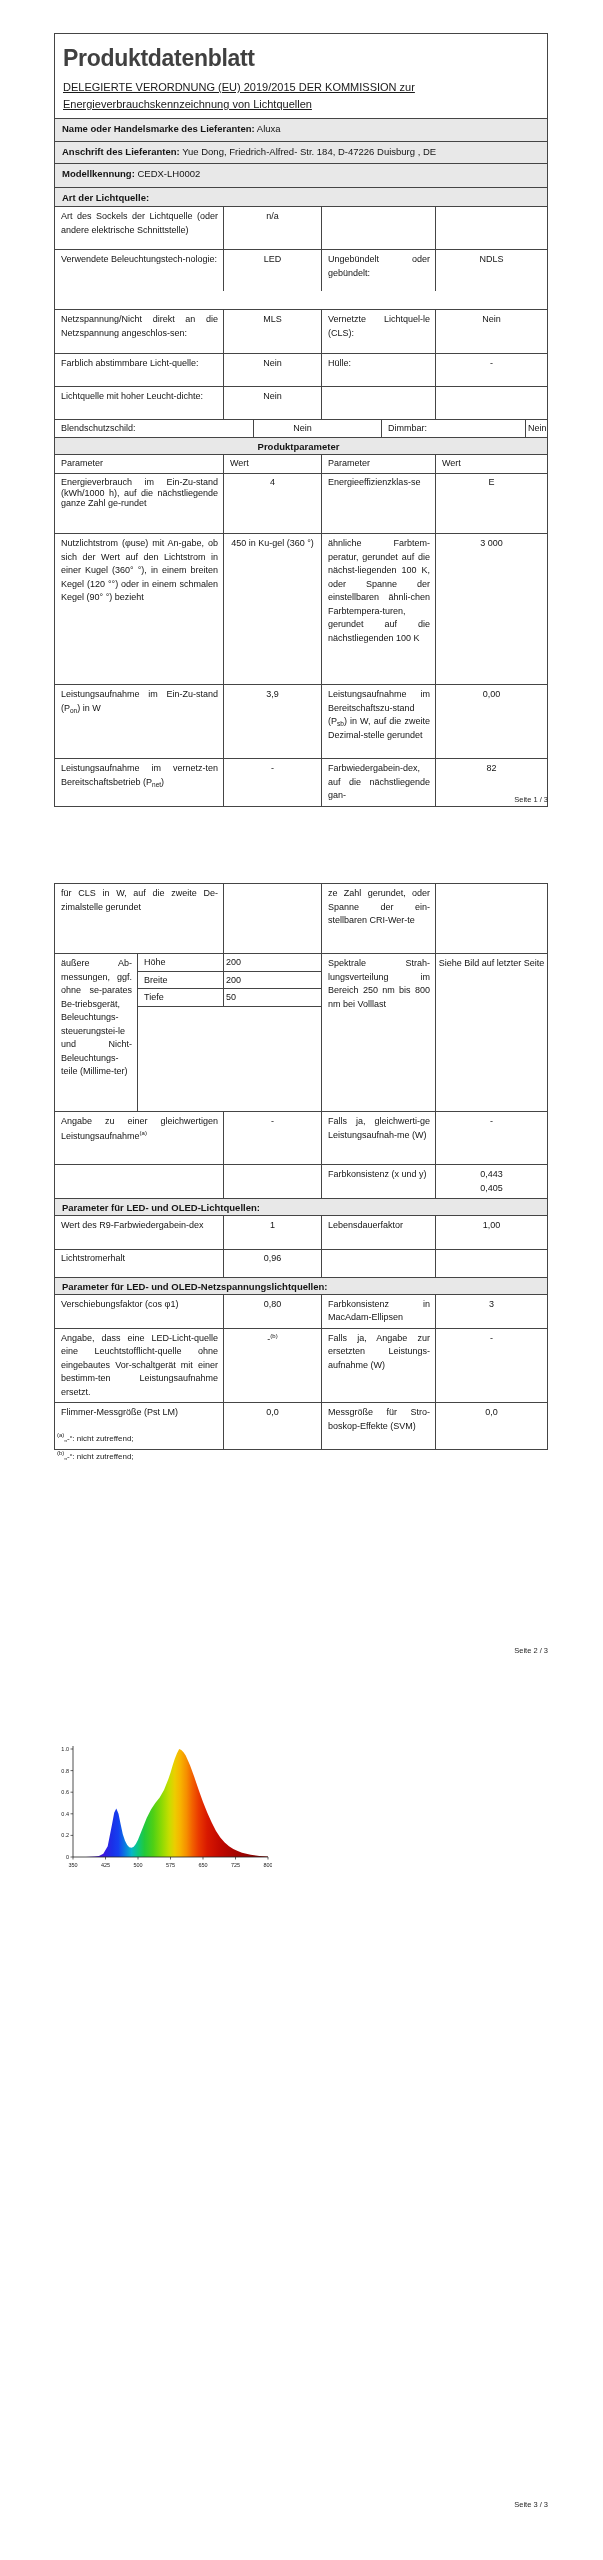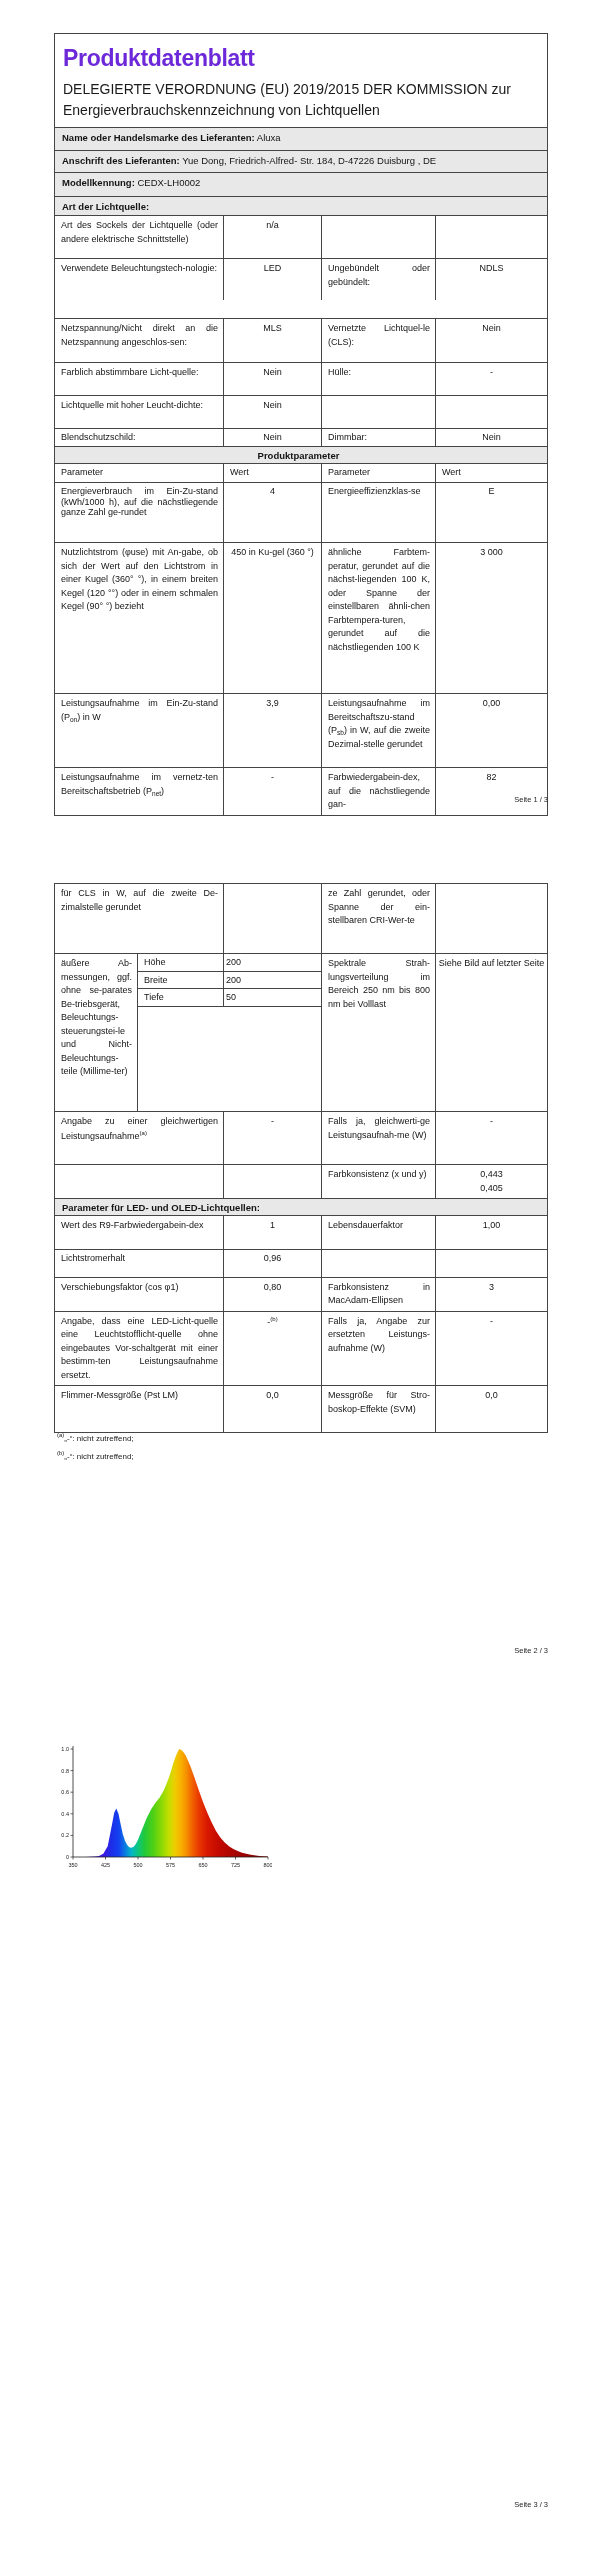--- a/index.html
+++ b/index.html
@@ -6,22 +6,22 @@
   body{
     width:603px;height:2560px;position:relative;background:#ffffff;
     font-family:"Liberation Sans", sans-serif;color:#141414;
     -webkit-font-smoothing:antialiased;
   }
   
   .sheet{position:absolute;left:54px;width:494px;border:1px solid #454545;background:#fff;box-sizing:border-box;}
   .t1{top:33px;}
   .t2{top:883px;}
   .titleblock{padding:12px 8px 6px 8px;box-sizing:border-box;min-height:77px;}
-  .doc-title{color:#6d28d9;font-size:23px;font-weight:bold;line-height:1.05;margin-bottom:9px;letter-spacing:-0.3px;}
-  .doc-sub{font-size:14px;line-height:1.5;color:#1a1a1a;}
+  .doc-title{color:#404040;font-size:23px;font-weight:bold;line-height:1.05;margin-bottom:9px;letter-spacing:-0.3px;}
+  .doc-sub{font-size:11px;line-height:1.5;color:#1a1a1a;text-decoration:underline;}
   .inforow{border-top:1px solid #454545;background:#e8e8e8;padding:4px 5px 3px 7px;font-size:9.5px;box-sizing:border-box;}
   .inforow b{font-weight:bold;}
   .hdr{border-top:1px solid #454545;background:#e8e8e8;padding:3px 5px 2px 7px;font-size:9.5px;font-weight:bold;box-sizing:border-box;}
   .hdr.center{text-align:center;padding-left:0;}
   .row{display:grid;grid-template-columns:168px 98px 114px 1fr;border-top:1px solid #454545;box-sizing:border-box;align-items:stretch;}
   .row.nb{border-top:none;}
   .cell{border-left:1px solid #454545;padding:3px 5px 3px 6px;font-size:9px;line-height:1.5;box-sizing:border-box;
         text-align:justify;overflow:hidden;}
   .cell:first-child{border-left:none;}
   .cell.val{text-align:center;padding:3px 2px;}
@@ -95,21 +95,21 @@
     <div class="cell val">Nein</div>
     <div class="cell">Hülle:</div>
     <div class="cell val">-</div>
   </div>
   <div class="row" style="min-height:33px;">
     <div class="cell">Lichtquelle mit hoher Leucht-dichte:</div>
     <div class="cell val">Nein</div>
     <div class="cell"></div>
     <div class="cell val"></div>
   </div>
-  <div class="row" style="min-height:15px;">
+  <div class="row" style="min-height:15px;gap:30px;">
     <div class="cell" style="padding-top:2px;padding-bottom:1px;">Blendschutzschild:</div>
     <div class="cell val" style="padding-top:2px;padding-bottom:1px;">Nein</div>
     <div class="cell" style="padding-top:2px;padding-bottom:1px;">Dimmbar:</div>
     <div class="cell val" style="padding-top:2px;padding-bottom:1px;">Nein</div>
   </div>
 
   <div class="hdr center" style="min-height:17px;">Produktparameter</div>
 
   <div class="row" style="min-height:18px;">
     <div class="cell" style="padding-top:2px;">Parameter</div>
@@ -201,20 +201,21 @@
     <div class="cell">Lebensdauerfaktor</div>
     <div class="cell val">1,00</div>
   </div>
   <div class="row" style="min-height:17px;">
     <div class="cell" style="padding-top:2px;padding-bottom:1px;">Lichtstromerhalt</div>
     <div class="cell val" style="padding-top:2px;padding-bottom:11px;">0,96</div>
     <div class="cell" style="padding-top:2px;padding-bottom:1px;"></div>
     <div class="cell val" style="padding-top:2px;padding-bottom:1px;"></div>
   </div>
 
+  <div class="hdr" style="min-height:15px;">Parameter für LED- und OLED-Netzspannungslichtquellen:</div>
 
   <div class="row" style="min-height:32px;">
     <div class="cell">Verschiebungsfaktor (cos φ1)</div>
     <div class="cell val">0,80</div>
     <div class="cell">Farbkonsistenz in MacAdam-Ellipsen</div>
     <div class="cell val">3</div>
   </div>
   <div class="row" style="min-height:73px;">
     <div class="cell">Angabe, dass eine LED-Licht-quelle eine Leuchtstofflicht-quelle ohne eingebautes Vor-schaltgerät mit einer bestimm-ten Leistungsaufnahme ersetzt.</div>
     <div class="cell val">-<sup>(b)</sup></div>

